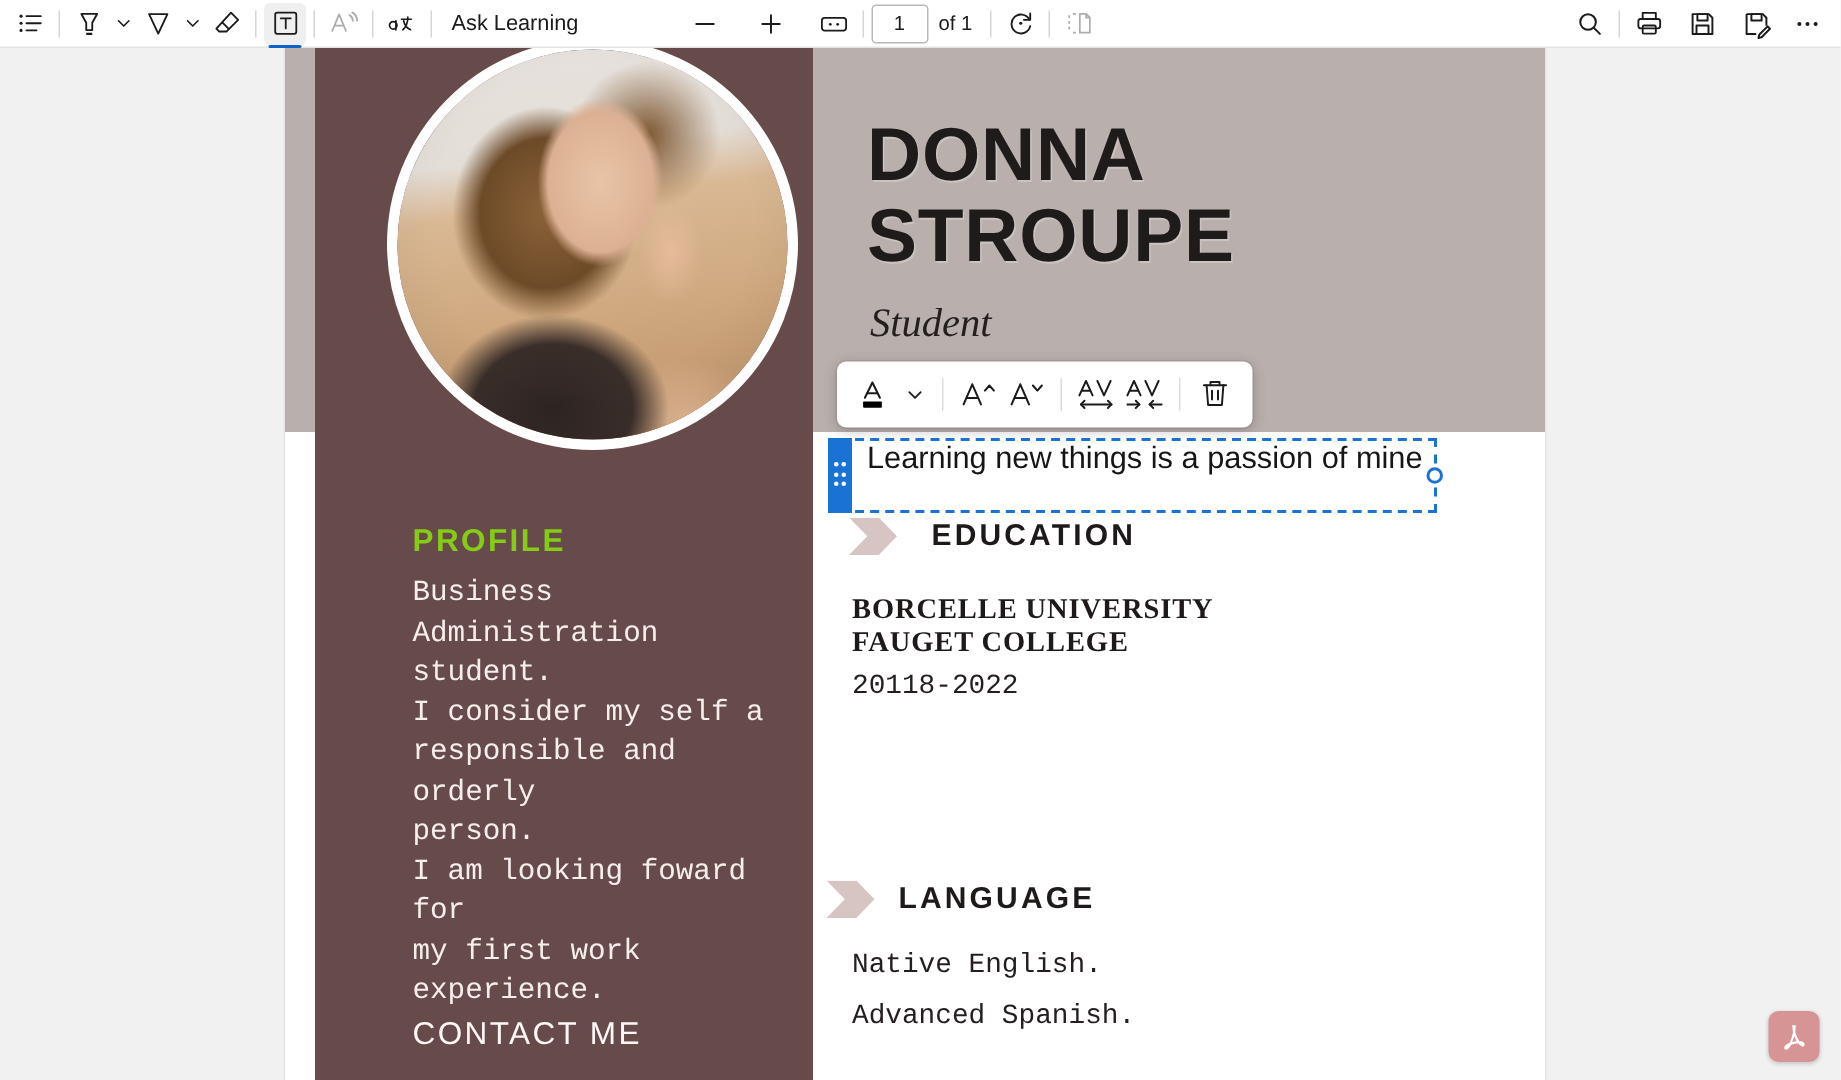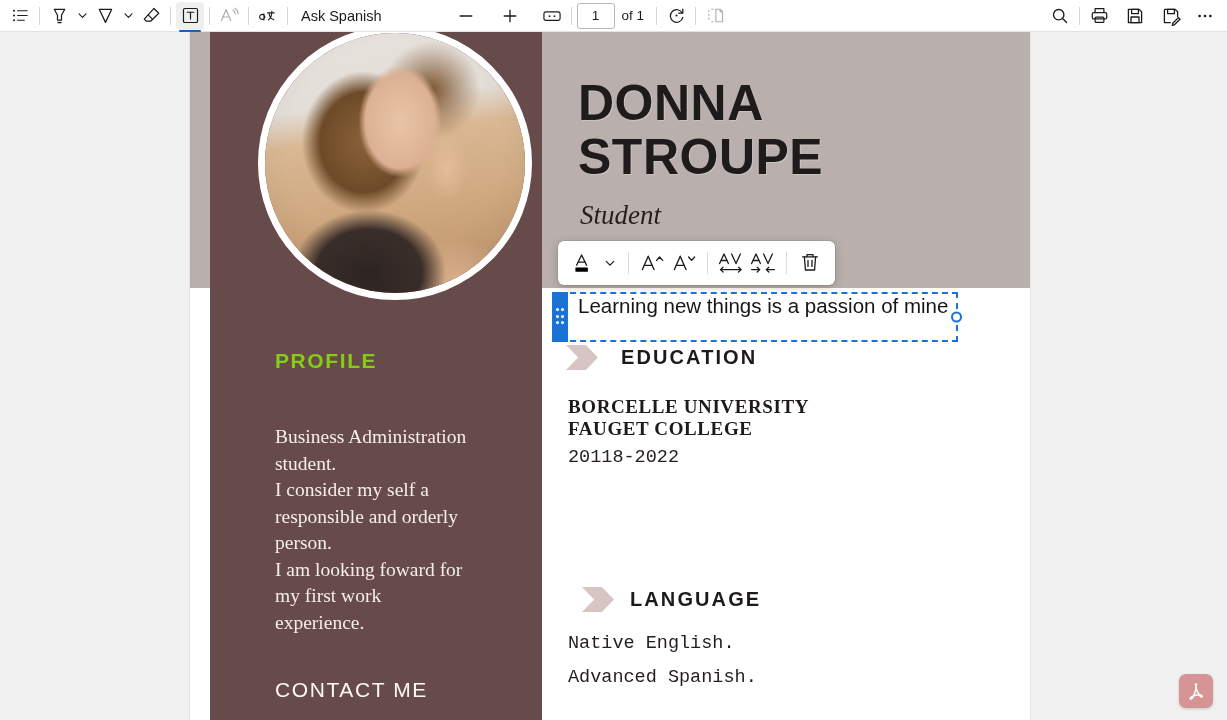--- a/index.html
+++ b/index.html
@@ -139,22 +139,22 @@
     font-size: 18.5px; color: #241f1e; line-height: 1.5;
   }
 
   
   #sb-profile-title {
     position: absolute; left: 65px; top: 317px;
     font-size: 21px; font-weight: 700; letter-spacing: 1.6px; color: #84cc16;
   }
   #sb-profile-body {
     position: absolute; left: 65px; top: 350px; width: 240px;
-    font-family: Liberation Serif, serif;
-    font-size: 19.5px; line-height: 1.36; color: #f6eeeb; margin-top: 42px;
+    font-family: Liberation Mono, monospace;
+    font-size: 19.5px; line-height: 1.36; color: #f6eeeb;
   }
   #sb-contact-title {
     position: absolute; left: 65px; top: 646px;
     font-size: 21px; font-weight: 400; letter-spacing: 1.6px; color: #fdf8f6;
   }
 
   
   #fmt-bar {
     position: absolute; left: 558px; top: 209px;
     height: 44px; padding: 0 10px;
@@ -279,21 +279,21 @@
 
   <div class="tb-btn" title="Translate">
     <svg width="24" height="19" viewBox="0 0 26 20" fill="none" stroke="currentColor" stroke-width="1.2" stroke-linecap="round" stroke-linejoin="round">
       <path d="M8.6 9.6a2.7 2.7 0 1 0 0 3.8 2.7 2.7 0 0 0 0-3.8zM8.6 8.2v6.6"></path>
       <path d="M17.2 5.5c0 5-1.6 7.6-3.6 9.2M14.2 8.2c.6 3.2 2.4 5.4 5 6.5M12.6 7.1h7.2"></path>
     </svg>
   </div>
 
   <div class="tb-sep"></div>
 
-  <div id="copilot-label">Ask Spanish</div>
+  <div id="copilot-label">Ask Learning</div>
 
   <div style="width:62px"></div>
 
   <div class="tb-btn" title="Zoom out">
     <svg width="20" height="20" viewBox="0 0 20 20" fill="none" stroke="currentColor" stroke-width="1.3" stroke-linecap="round">
       <path d="M4.2 10h11.6"></path>
     </svg>
   </div>
   <div style="width:16px"></div>
   <div class="tb-btn" title="Zoom in">
@@ -415,21 +415,21 @@
       <div class="sec-head" style="left:24px; top:313px;gap:23px;">
         <div class="sec-arrow"></div>
         <div class="sec-title">EDUCATION</div>
       </div>
       <div style="position:absolute; left:26px; top:364px; width:430px;">
         <div class="entry-name">BORCELLE UNIVERSITY</div>
         <div class="entry-name" style="">FAUGET COLLEGE</div>
         <div class="entry-plain" style="margin-top:4px;">20118-2022</div>
       </div>
 
-      <div class="sec-head" style="left:40px; top:555px;">
+      <div class="sec-head" style="left:9px; top:555px;">
         <div class="sec-arrow"></div>
         <div class="sec-title">LANGUAGE</div>
       </div>
       <div style="position:absolute; left:26px; top:598px;">
         <div class="entry-plain">Native English.</div>
         <div class="entry-plain" style="margin-top:6px;">Advanced Spanish.</div>
       </div>
     </div>
   </div>
 

